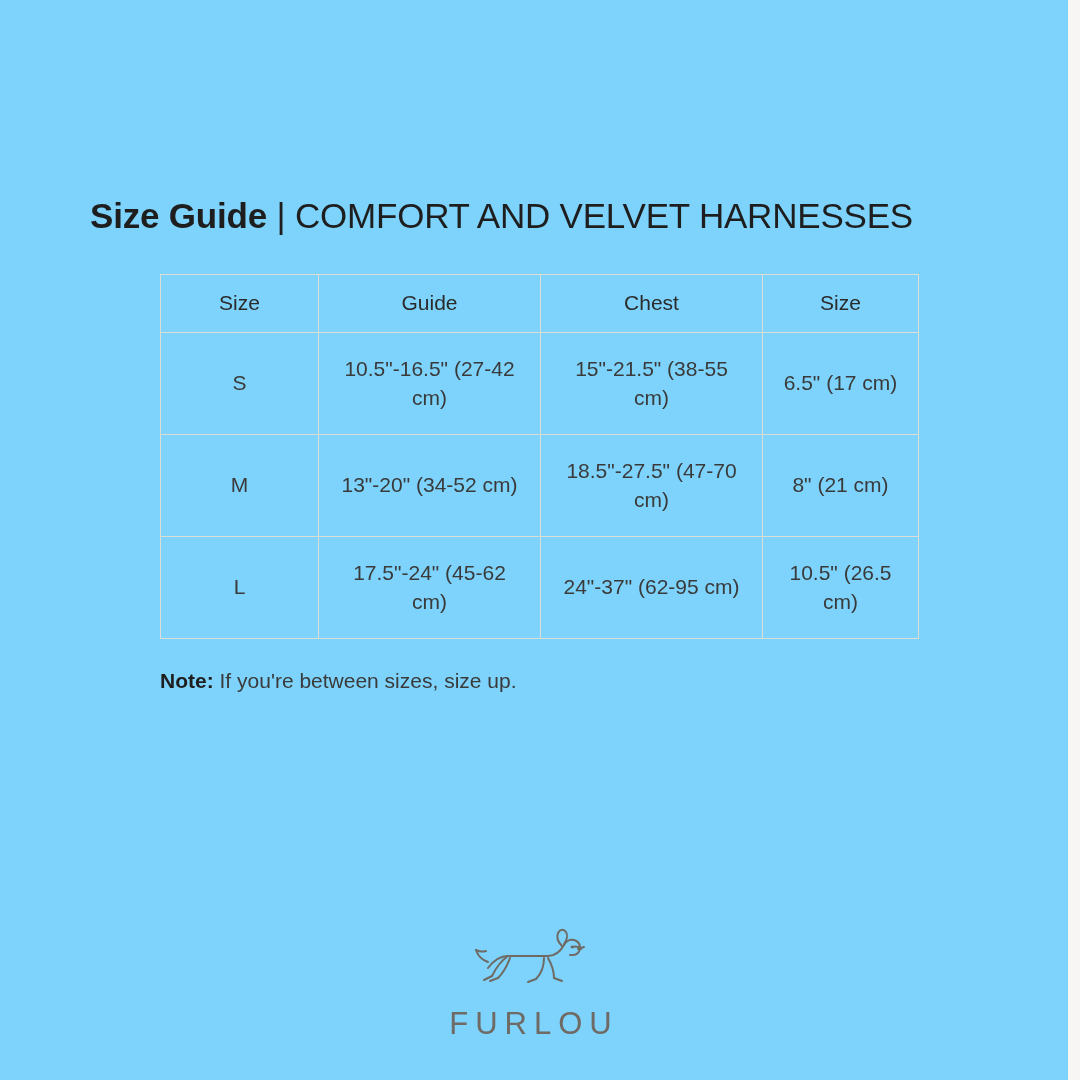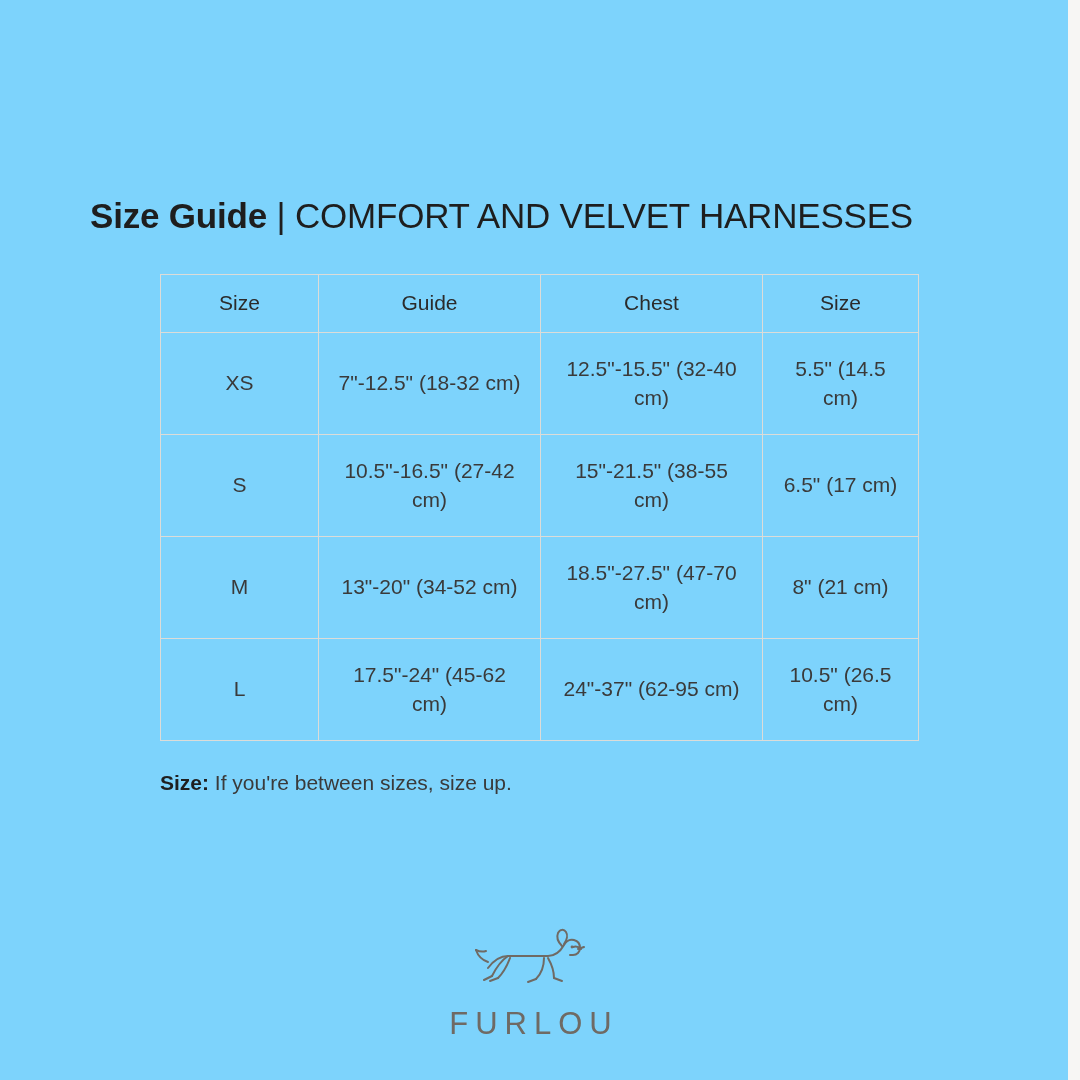--- a/index.html
+++ b/index.html
@@ -113,26 +113,20 @@
       <thead>
         <tr>
           <th>Size</th>
           <th>Guide</th>
           <th>Chest</th>
           <th>Size</th>
         </tr>
       </thead>
       <tbody>
         <tr>
-          <td>XS</td>
-          <td>7"-12.5" (18-32 cm)</td>
-          <td>12.5"-15.5" (32-40 cm)</td>
-          <td>5.5" (14.5 cm)</td>
-        </tr>
-        <tr>
           <td>S</td>
           <td>10.5"-16.5" (27-42 cm)</td>
           <td>15"-21.5" (38-55 cm)</td>
           <td>6.5" (17 cm)</td>
         </tr>
         <tr>
           <td>M</td>
           <td>13"-20" (34-52 cm)</td>
           <td>18.5"-27.5" (47-70 cm)</td>
           <td>8" (21 cm)</td>
@@ -140,21 +134,21 @@
         <tr>
           <td>L</td>
           <td>17.5"-24" (45-62 cm)</td>
           <td>24"-37" (62-95 cm)</td>
           <td>10.5" (26.5 cm)</td>
         </tr>
       </tbody>
     </table>
 
     <p class="note">
-      <b>Size:</b>
+      <b>Note:</b>
       <span>If you're between sizes, size up.</span>
     </p>
 
   </div>
 
   <div class="brand">
     <svg width="120" height="82" viewBox="0 0 120 82" fill="none">
       <g stroke="#6f6a64" stroke-width="2" stroke-linecap="round" stroke-linejoin="round" fill="none">
         <path d="M14 50 C20 42, 26 38, 34 38 L74 38 C80 38, 86 34, 90 27 C92 23, 96 21, 100 22 C104 23, 106 26, 106 30 C106 34, 103 37, 99 37 L96 37"></path>
         <path d="M99 29 C102 28, 105 29, 107 31"></path>

